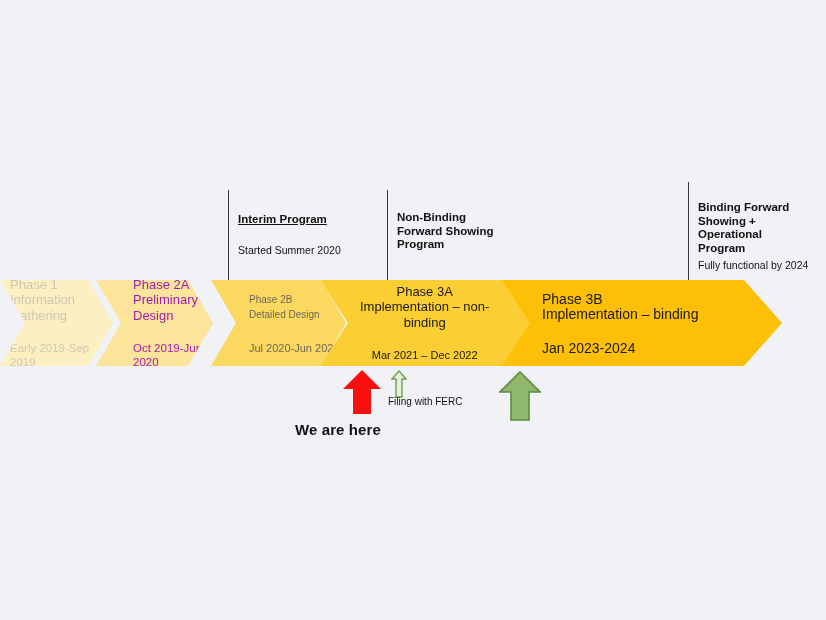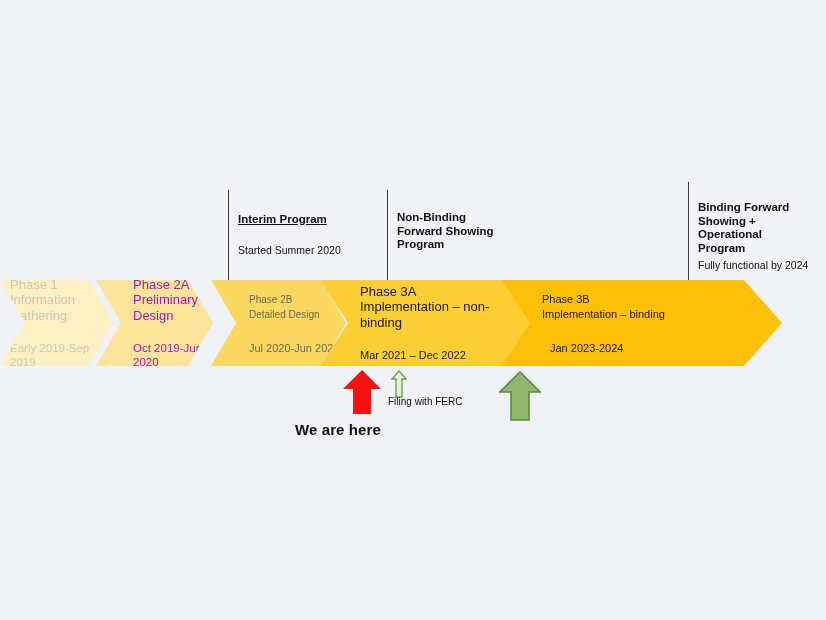--- a/index.html
+++ b/index.html
@@ -137,33 +137,33 @@
         <span class="chev-dates" style="font-size: 11.5px;">Oct 2019-Jun 2020</span>
       </div>
     </div>
     <div class="chevron" id="ph-2" style="left: 211px; width: 135px; background: rgb(251, 217, 97); z-index: 8; clip-path: polygon(0px 0px, 110px 0px, 135px 43px, 110px 86px, 0px 86px, 25px 43px);">
       <div class="chevron-text" style="margin-left: 38px; color: rgb(110, 102, 85);">
         <span class="chev-name" style="font-size: 10px;">Phase 2B
 Detailed Design</span>
         <span class="chev-dates" style="font-size: 11px;">Jul 2020-Jun 2021</span>
       </div>
     </div>
-    <div class="chevron" id="ph-3" style="left: 320px; width: 210px; background: rgb(251, 206, 52); z-index: 7; clip-path: polygon(0px 0px, 182px 0px, 210px 43px, 182px 86px, 0px 86px, 28px 43px);">
+    <div class="chevron" id="ph-3" style="left: 320px; width: 210px; background: rgb(251, 206, 52); z-index: 7; clip-path: polygon(0px 0px, 182px 0px, 210px 43px, 182px 86px, 0px 86px, 28px 43px); text-align: center;">
       <div class="chevron-text" style="margin-left: 40px; color: rgb(26, 26, 26);">
         <span class="chev-name" style="font-size: 13px;">Phase 3A
 Implementation – non-
 binding</span>
         <span class="chev-dates" style="font-size: 11px;">Mar 2021 – Dec 2022</span>
       </div>
     </div>
     <div class="chevron" id="ph-4" style="left: 492px; width: 290px; background: rgb(253, 192, 6); z-index: 6; clip-path: polygon(0px 0px, 252px 0px, 290px 43px, 252px 86px, 0px 86px, 38px 43px);">
       <div class="chevron-text" style="margin-left: 50px; color: rgb(26, 26, 26);">
-        <span class="chev-name" style="font-size: 11px;">Phase 3B
+        <span class="chev-name" style="font-size: 14px;">Phase 3B
 Implementation – binding</span>
-        <span class="chev-dates" style="font-size: 11px; margin-left: 8px;">Jan 2023-2024</span>
+        <span class="chev-dates" style="font-size: 14px;">Jan 2023-2024</span>
       </div>
     </div>
   </div>
 
   <div id="arrow-we-are-here" style="position: absolute; left: 343px; top: 370px;">
     <svg width="38" height="44" viewBox="0 0 38 44" aria-hidden="true">
       <polygon points="19,0 38,19 28,19 28,44 10,44 10,19 0,19" fill="#F80F0F"></polygon>
     </svg>
   </div>
   <div class="annot-text" id="we-are-here-label" style="left: 295px; top: 421px;">We are here</div>

